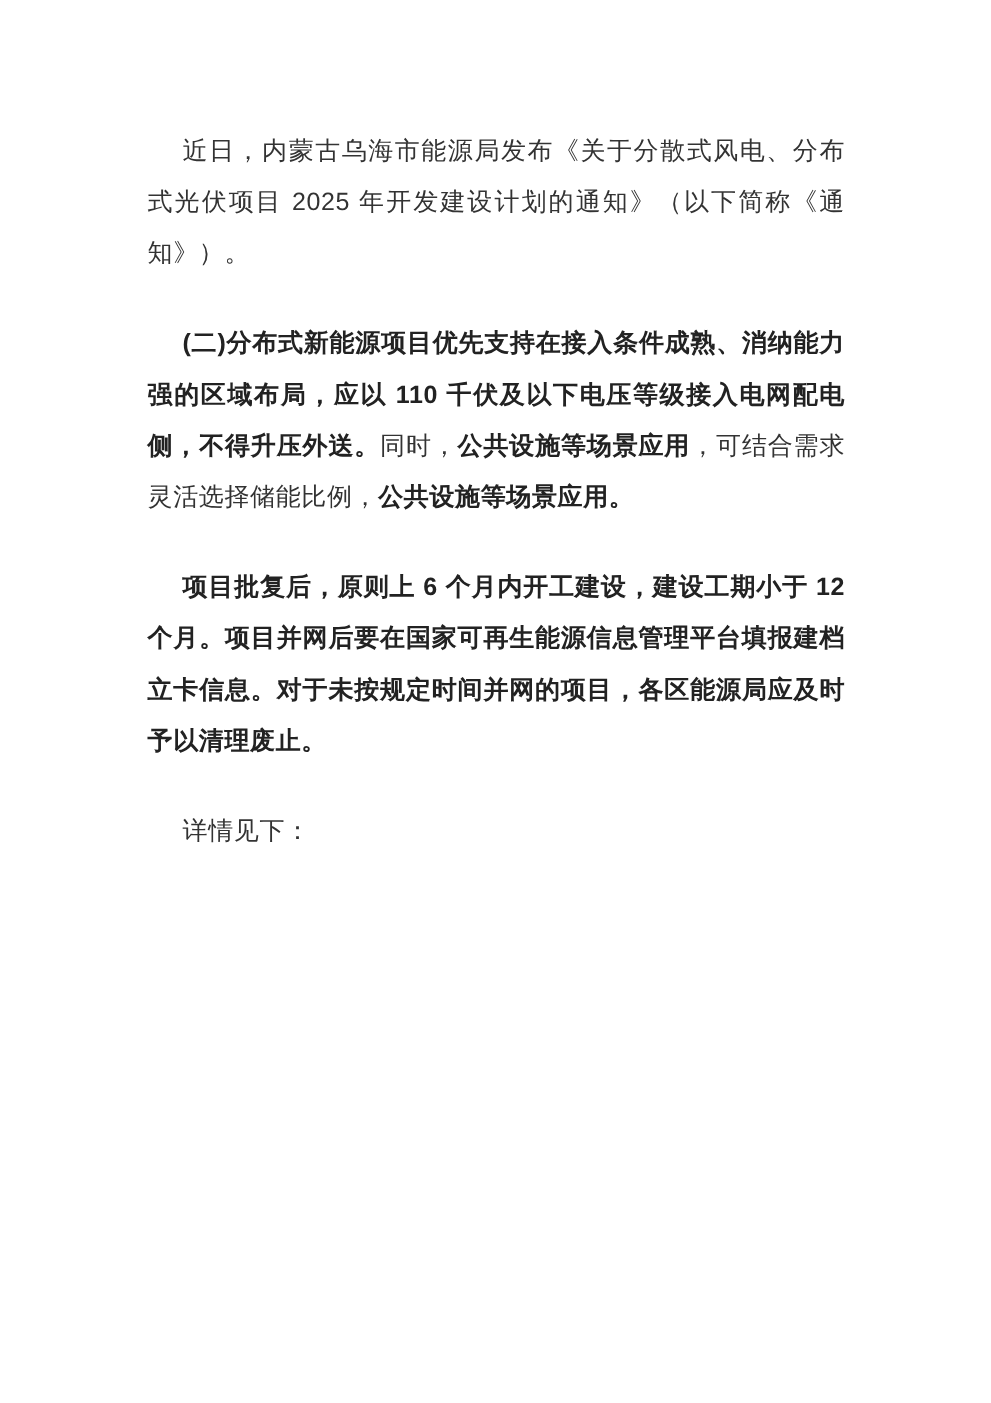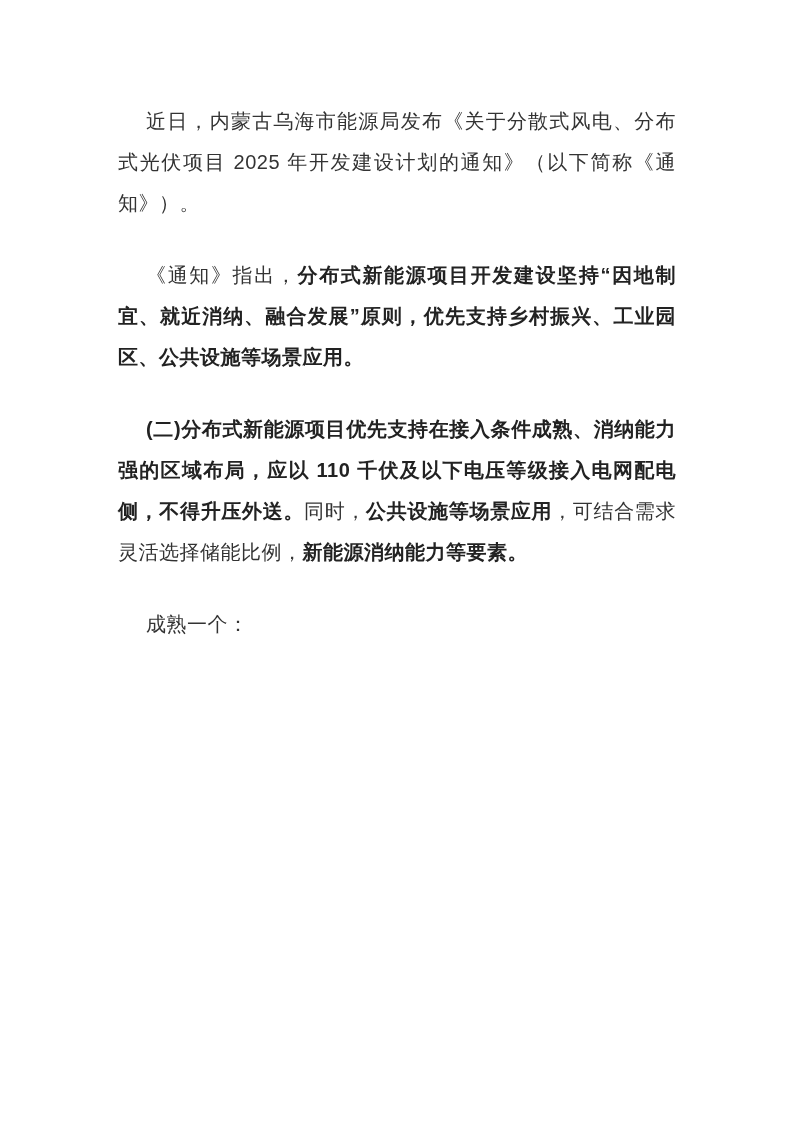--- a/index.html
+++ b/index.html
@@ -33,17 +33,17 @@
   }
   .run { font-weight: 400; }
   .run.bold { font-weight: 700; color: #222222; }
 </style>
 </head>
 <body>
 
 <div class="page">
   <div class="article" id="article">
       <p class="paragraph"><span class="run">近日，内蒙古乌海市能源局发布《关于分散式风电、分布式光伏项目 2025 年开发建设计划的通知》（以下简称《通知》）。</span></p>
-      <p class="paragraph"><span class="run">《通知》指出，</span><span class="run bold">分布式新能源项目开发建设坚持“因地制宜、就近消纳、融合发展”原则，优先支持乡村振兴、工业园区、公共设施等场景应用。</span></p>
-      <p class="paragraph"><span class="run bold">(二)分布式新能源项目优先支持在接入条件成熟、消纳能力强的区域布局，应以 110 千伏及以下电压等级接入电网配电侧，不得升压外送。</span><span class="run">同时，</span><span class="run bold">公共设施等场景应用</span><span class="run">，可结合需求灵活选择储能比例，</span><span class="run bold">新能源消纳能力等要素。</span></p>
-      <p class="paragraph"><span class="run">成熟一个：</span></p>
+      <p class="paragraph"><span class="run bold">(二)分布式新能源项目优先支持在接入条件成熟、消纳能力强的区域布局，应以 110 千伏及以下电压等级接入电网配电侧，不得升压外送。</span><span class="run">同时，</span><span class="run bold">公共设施等场景应用</span><span class="run">，可结合需求灵活选择储能比例，</span><span class="run bold">公共设施等场景应用。</span></p>
+      <p class="paragraph"><span class="run bold">项目批复后，原则上 6 个月内开工建设，建设工期小于 12 个月。项目并网后要在国家可再生能源信息管理平台填报建档立卡信息。对于未按规定时间并网的项目，各区能源局应及时予以清理废止。</span></p>
+      <p class="paragraph"><span class="run">详情见下：</span></p>
     </div>
 </div>
 
 </body></html>

